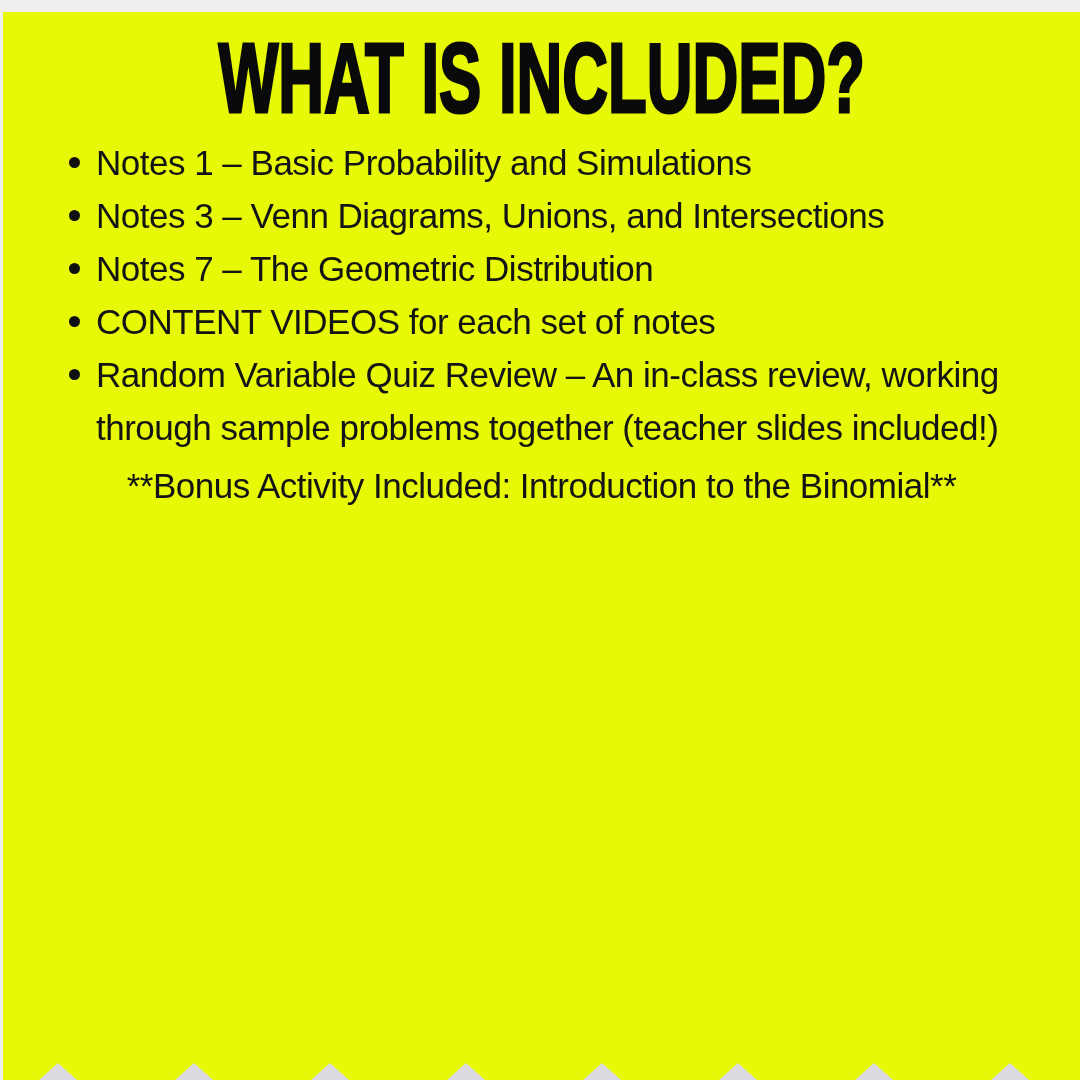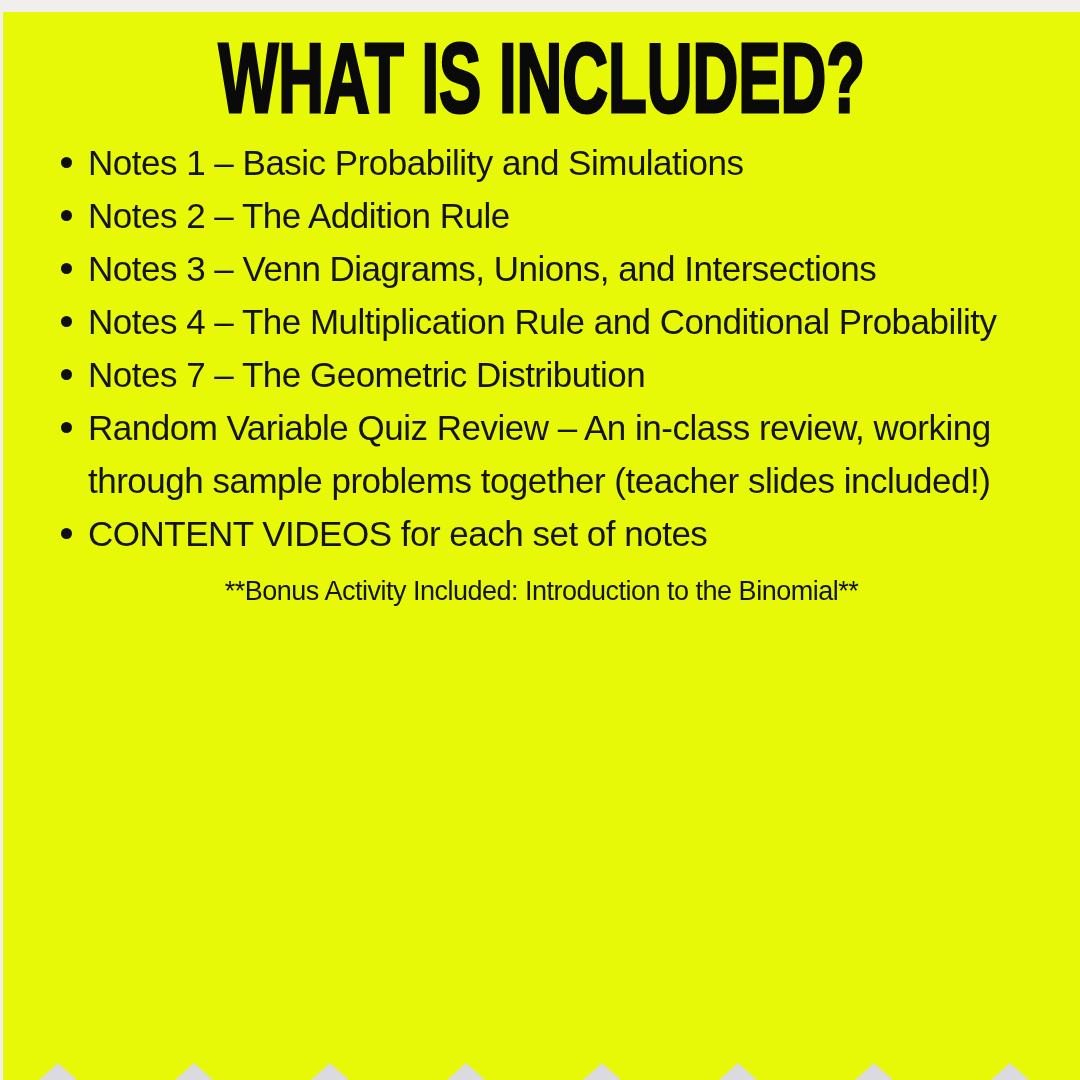--- a/index.html
+++ b/index.html
@@ -51,35 +51,36 @@
     margin: 6px 0 0 0;
     padding: 0 20px 0 85px;
   }
   ul.included-list li {
     position: relative;
     font-size: 35px;
     line-height: 53px;
     letter-spacing: -0.5px;
     color: #141414;
     max-width: 950px;
+    margin-left: 8px;
   }
   ul.included-list li::before {
     content: "";
     position: absolute;
     left: -27px;
     top: 21px;
     width: 11px;
     height: 11px;
     border-radius: 50%;
     background: #0f0f0f;
   }
 
   .footnote {
     margin-top: 5px;
-    font-size: 27px;
+    font-size: 35px;
     line-height: 53px;
     letter-spacing: -0.5px;
     color: #141414;
     text-align: center;
     white-space: nowrap;
   }
 
   .zigzag {
     position: absolute;
     left: 0;
@@ -115,46 +116,40 @@
 
   <div class="title-wrap">
     <span class="title-text">WHAT IS INCLUDED?</span>
   </div>
 
   <ul class="included-list">
   <li>
     <span>Notes 1 – Basic Probability and Simulations</span>
   </li>
 
-  <li>
-    <span>Notes 2 – The Addition Rule</span>
-  </li>
 
   <li>
     <span>Notes 3 – Venn Diagrams, Unions, and Intersections</span>
   </li>
 
-  <li>
-    <span>Notes 4 – The Multiplication Rule and Conditional Probability</span>
-  </li>
 
 
 
 
 
   <li>
     <span>Notes 7 – The Geometric Distribution</span>
   </li>
 
   <li>
-    <span>Random Variable Quiz Review – An in-class review, working through sample problems together (teacher slides included!)</span>
+    <span>CONTENT VIDEOS for each set of notes</span>
   </li>
 
   <li>
-    <span>CONTENT VIDEOS for each set of notes</span>
+    <span>Random Variable Quiz Review – An in-class review, working through sample problems together (teacher slides included!)</span>
   </li>
 </ul>
 
   <div class="footnote">**Bonus Activity Included: Introduction to the Binomial**</div>
 
   <div class="zigzag">
     <span class="tri"></span>
     <span class="tri"></span>
     <span class="tri"></span>
     <span class="tri"></span>

